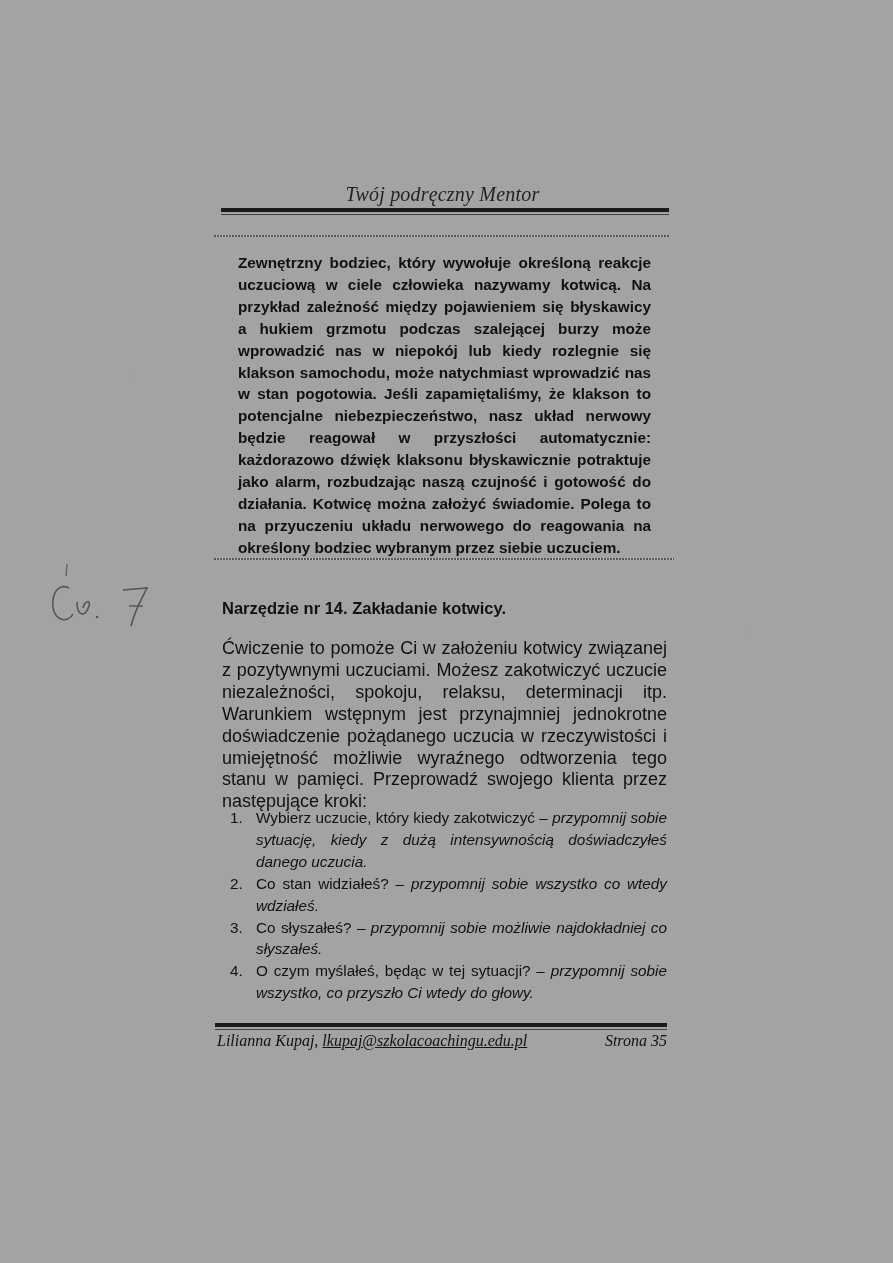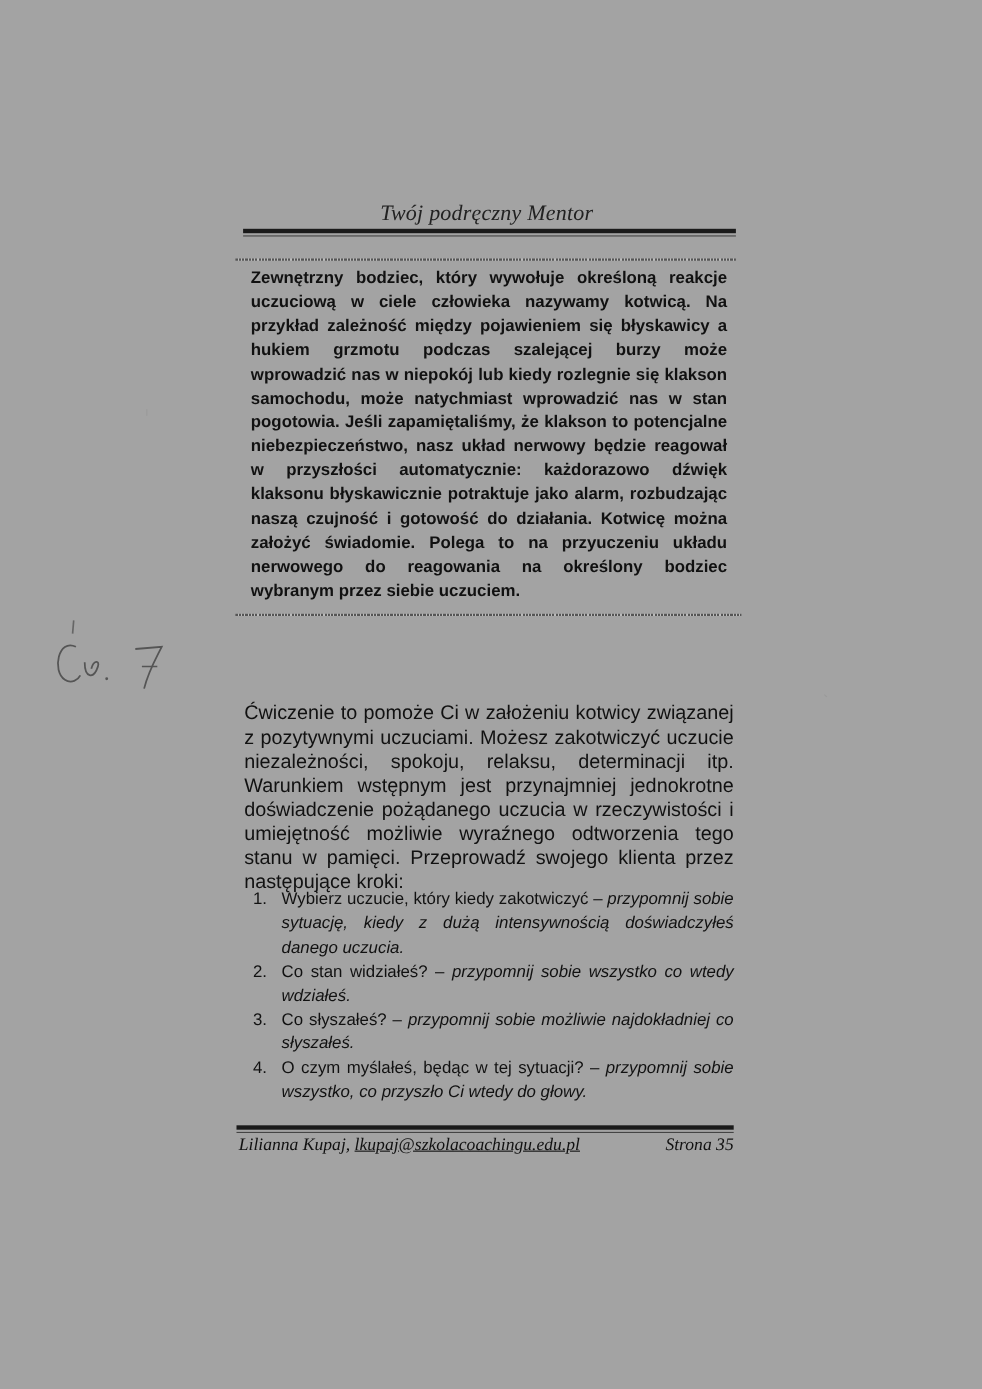--- a/index.html
+++ b/index.html
@@ -3,21 +3,21 @@
 <meta charset="utf-8">
 <style>
   html, body { margin:0; padding:0; }
   body { width:893px; height:1263px; background:#ffffff; position:relative; overflow:hidden; font-family:"Liberation Sans", sans-serif; color:#111; }
   .page { position:absolute; left:0; top:0; width:893px; height:1263px; background:#a3a3a3; }
   .header-title { position:absolute; left:215px; top:183px; width:455px; text-align:center; font-family:"Liberation Serif", serif; font-style:italic; font-size:20px; color:#222; letter-spacing:0.2px; }
   .rule-thick { position:absolute; left:221px; width:448px; height:4px; background:#1a1a1a; }
   .rule-thin { position:absolute; left:221px; width:448px; height:1px; background:#444; }
   .rule-dotted { position:absolute; height:2px; background:repeating-linear-gradient(90deg,#555 0 2px,#bbb 2px 3px); }
   .box-text { position:absolute; left:222px; top:236px; width:445px; font-weight:bold; font-size:15.3px; line-height:21.9px; text-align:justify; text-align-last:left; }
-  .box-text p { margin:6px; }
+  .box-text p { margin:16px; }
   .section-title { position:absolute; left:222px; top:599px; font-weight:bold; font-size:16.5px; }
   .intro { position:absolute; left:222px; top:638px; width:445px; font-size:18px; line-height:21.9px; text-align:justify; }
   .intro p { margin:0; }
   .steps { position:absolute; left:222px; top:807px; width:445px; margin:0; padding:0; list-style:none; font-size:15.3px; line-height:21.9px; }
   .steps li { position:relative; padding-left:34px; text-align:justify; }
   .steps .num { position:absolute; left:8px; top:0; }
   .steps em { font-style:italic; }
   .footer { position:absolute; left:217px; top:1032px; width:450px; font-family:"Liberation Serif", serif; font-style:italic; font-size:16px; display:flex; justify-content:space-between;align-items:flex-end; }
   .footer a { color:#111; text-decoration:underline; }
   .handwriting { position:absolute; left:45px; top:560px; width:130px; height:70px; }
@@ -40,20 +40,21 @@
 
   <svg class="handwriting" viewBox="0 0 130 70" aria-label="Ćw. 7">
     <path d="M22 4 L21 16" stroke="#666" stroke-width="1.5" fill="none"></path>
     <path d="M24 28 C 8 20, 2 50, 14 58 C 20 62, 26 58, 28 54" stroke="#555" stroke-width="1.6" fill="none"></path>
     <path d="M32 42 C 32 56, 40 58, 44 46 C 46 40, 40 40, 38 48" stroke="#555" stroke-width="1.6" fill="none"></path>
     <circle cx="52" cy="57" r="1.3" fill="#555"></circle>
     <path d="M78 30 L102 28 C 96 40, 90 50, 86 66" stroke="#555" stroke-width="1.6" fill="none"></path>
     <path d="M84 46 L 98 46" stroke="#555" stroke-width="1.4" fill="none"></path>
   </svg>
 
+  <div class="section-title">Narzędzie nr 14.  Zakładanie kotwicy.</div>
 
   <div class="intro">
     <p>Ćwiczenie to pomoże Ci w założeniu kotwicy związanej z pozytywnymi uczuciami. Możesz zakotwiczyć uczucie niezależności, spokoju, relaksu, determinacji itp. Warunkiem wstępnym jest przynajmniej jednokrotne doświadczenie pożądanego uczucia w rzeczywistości i umiejętność możliwie wyraźnego odtworzenia tego stanu w pamięci. Przeprowadź swojego klienta przez następujące kroki:</p>
   </div>
 
   <ol class="steps">
     <li>
       <span class="num">1.</span>
       <span>Wybierz uczucie, który kiedy zakotwiczyć – </span><em>przypomnij sobie sytuację, kiedy z dużą intensywnością doświadczyłeś danego uczucia.</em>
     </li>

